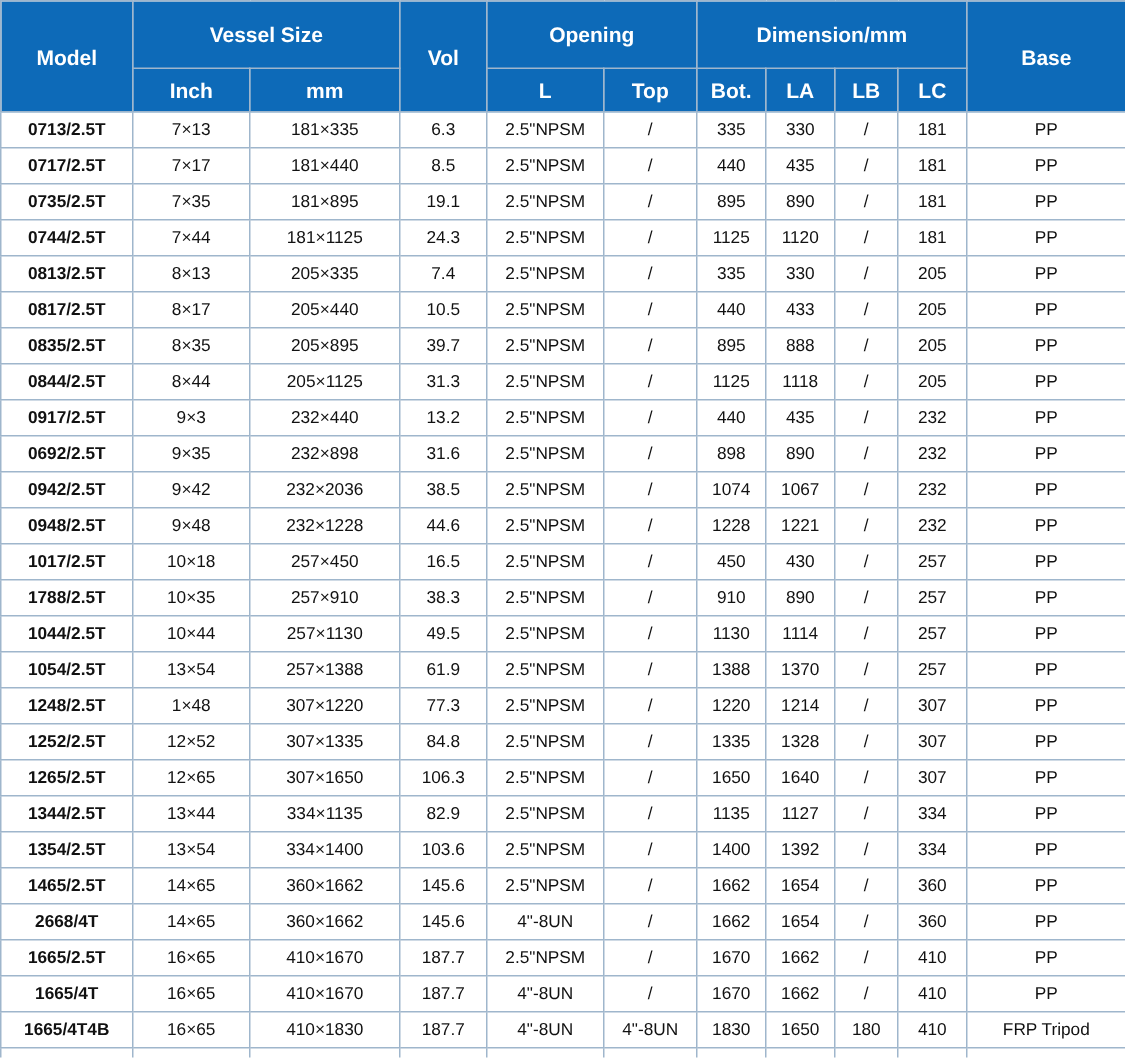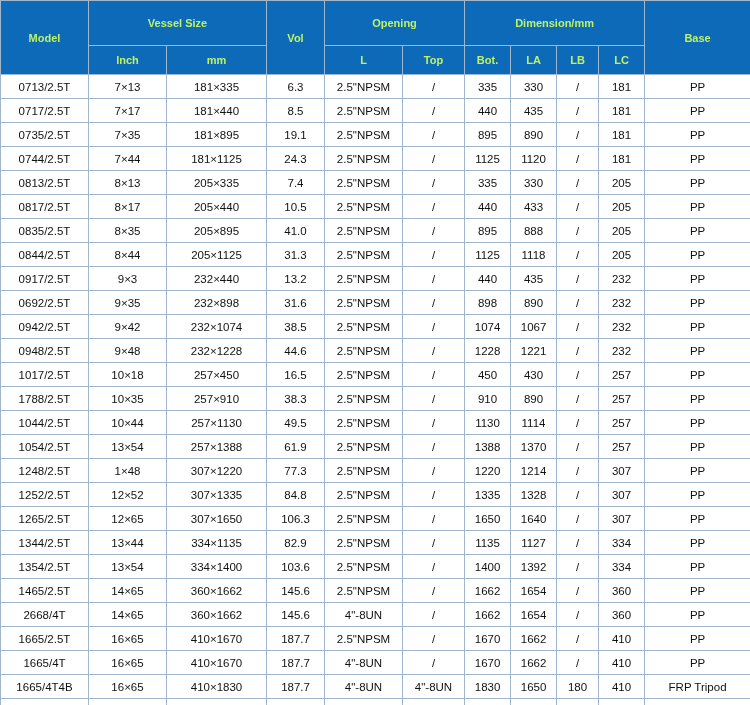--- a/index.html
+++ b/index.html
@@ -18,22 +18,22 @@
     border-collapse: collapse;
     table-layout: fixed;
   }
   #spec-table th, #spec-table td {
     border: 1px solid #9fb6cc;
     text-align: center;
     vertical-align: middle;
   }
   thead th {
     background: #0d6ab8;
-    color: #bef264;
-    font-size: 11px;
+    color: #ffffff;
+    font-size: 14px;
     font-weight: bold;
     border: 1px solid #2b7fc4;
     padding: 0;
   }
   thead tr.header-row-1 th { height: 44px; }
   thead tr.header-row-2 th { height: 28px; }
   tbody td {
     height: 23px;
     font-size: 11.5px;
     color: #111111;
@@ -49,21 +49,21 @@
   col.c-mm    { width: 100px; }
   col.c-vol   { width: 58px; }
   col.c-top   { width: 78px; }
   col.c-bot   { width: 62px; }
   col.c-la    { width: 46px; }
   col.c-lb    { width: 46px; }
   col.c-lc    { width: 42px; }
   col.c-d     { width: 46px; }
   col.c-base  { width: 106px; }
 
-  .model-cell { font-weight: normal; }
+  .model-cell { font-weight: bold; }
   .base-cell { font-size: 11.5px; }
 </style>
 </head>
 <body>
 
 <table id="spec-table">
   <colgroup>
     <col class="c-model">
       <col class="c-inch">
       <col class="c-mm">
@@ -173,21 +173,21 @@
         <td>440</td>
         <td>433</td>
         <td>/</td>
         <td>205</td>
         <td class="base-cell">PP</td>
       </tr>
       <tr>
         <td class="model-cell">0835/2.5T</td>
         <td>8×35</td>
         <td>205×895</td>
-        <td>41.0</td>
+        <td>39.7</td>
         <td>2.5"NPSM</td>
         <td>/</td>
         <td>895</td>
         <td>888</td>
         <td>/</td>
         <td>205</td>
         <td class="base-cell">PP</td>
       </tr>
       <tr>
         <td class="model-cell">0844/2.5T</td>
@@ -224,21 +224,21 @@
         <td>/</td>
         <td>898</td>
         <td>890</td>
         <td>/</td>
         <td>232</td>
         <td class="base-cell">PP</td>
       </tr>
       <tr>
         <td class="model-cell">0942/2.5T</td>
         <td>9×42</td>
-        <td>232×1074</td>
+        <td>232×2036</td>
         <td>38.5</td>
         <td>2.5"NPSM</td>
         <td>/</td>
         <td>1074</td>
         <td>1067</td>
         <td>/</td>
         <td>232</td>
         <td class="base-cell">PP</td>
       </tr>
       <tr>

